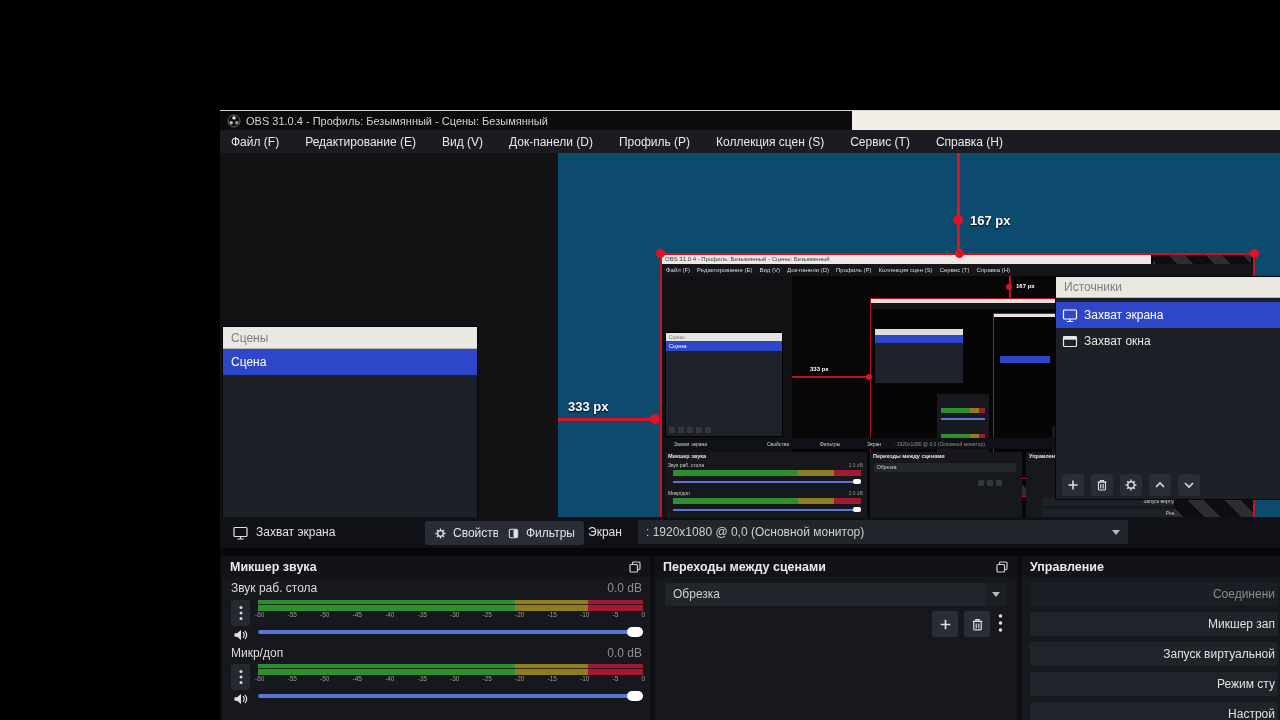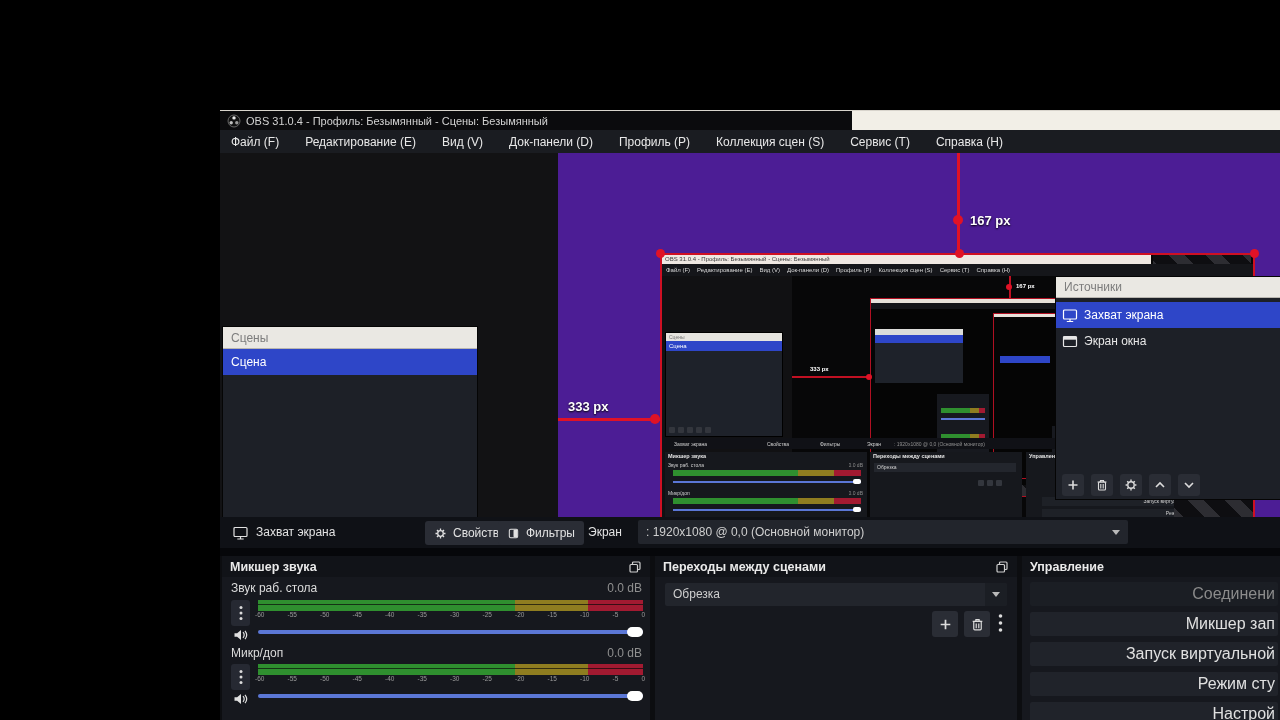--- a/index.html
+++ b/index.html
@@ -11,21 +11,21 @@
   
   .obs-window { left:220px; top:110px; width:1060px; height:610px; background:#0c0d10; }
   .titlebar { left:0; top:0; width:1060px; height:20px; background:#0b0b0d; border-top:1px solid #d8d4cc; }
   .titlebar-light { left:632px; top:0; width:428px; height:20px; background:var(--titlebar-light,#f2efe7); }
   .title-text { left:26px; top:0; height:20px; line-height:20px; font-size:11px; color:#d2d2d2; white-space:nowrap; }
   .obs-logo { left:7px; top:3px; width:14px; height:14px; }
   .menubar { left:0; top:20px; width:1060px; height:23px; background:#1a1c21; display:flex; align-items:center; gap:26px; padding-left:11px; }
   .menu-item { font-size:12px; color:#e8e8e8; white-space:nowrap; }
 
   
-  .preview { left:0; top:43px; width:1060px; height:364px; background:#4c1d95; overflow:hidden; }
+  .preview { left:0; top:43px; width:1060px; height:364px; background:#0c4a6e; overflow:hidden; }
   .canvas-outside { left:0; top:0; width:338px; height:364px; background:#121214; }
   .stripes { background:repeating-linear-gradient(45deg,#2d2d32 0 11px,#0e0e11 11px 26px); }
 
   .helper-line { background:var(--helper-red,#e01226); z-index:2; }
   .helper-dot { width:10px; height:10px; border-radius:50%; background:var(--helper-red,#e01226); z-index:2; }
   .helper-label { color:#fff; font-weight:bold; font-size:13px; text-shadow:0 1px 2px #000; z-index:2; white-space:nowrap; }
 
   
   .capture-rect { left:440px; top:100px; width:595px; height:287px; border:2px solid #cf1023; background:#060606; z-index:1; }
   .cdot { width:9px; height:9px; border-radius:50%; background:var(--helper-red,#e01226); z-index:4; }
@@ -69,21 +69,21 @@
   .bdock { top:446px; height:164px; background:#16181e; }
   .bdock-header { left:0; top:0; right:0; height:21px; background:#111318; display:flex; align-items:center; padding:0 8px; }
   .bdock-title { font-size:12.5px; font-weight:bold; color:#eaeaea; flex:1; white-space:nowrap; overflow:hidden; }
   .ch-name { font-size:12px; color:#dcdcdc; white-space:nowrap; }
   .ch-db { font-size:12px; color:#8f8f8f; }
   .sq-btn { background:#262932; border-radius:3px; display:flex; align-items:center; justify-content:center; }
   .ticks { display:flex; justify-content:space-between; }
   .ticks span { font-size:6.5px; color:#9a9a9a; }
   .slider-track { height:4px; border-radius:2px; background:var(--slider-blue,#5b77d6); }
   .slider-handle { width:16px; height:10px; border-radius:5px; background:#fff; }
-  .ctl-btn { left:8px; width:248px; height:24px; background:#20232a; border-radius:2px; font-size:16px; color:#e0e0e0; text-align:right; line-height:24px; padding-right:3px; white-space:nowrap; overflow:hidden; }
+  .ctl-btn { left:8px; width:248px; height:24px; background:#20232a; border-radius:2px; font-size:12px; color:#e0e0e0; text-align:right; line-height:24px; padding-right:3px; white-space:nowrap; overflow:hidden; }
   .ctl-btn.dimmed { color:#8b8b8b; background:#1b1e24; }
 
   svg { display:block; }
 </style>
 </head>
 <body>
 
 <div class="stage">
   <div class="abs obs-window">
 
@@ -257,21 +257,21 @@
             </span>
           <span>Захват экрана</span>
         </div>
         <div class="abs list-row" style="left:0;top:51px;width:224px;height:26px;">
           <span>
               <svg width="16" height="15" viewBox="0 0 16 15" fill="none" stroke="#e6e6e6" stroke-width="1.2">
                 <rect x="1.5" y="2.5" width="13" height="10" rx="1"></rect>
                 <rect x="1.5" y="2.5" width="13" height="3.2" fill="#e6e6e6" stroke="none"></rect>
               </svg>
             </span>
-          <span>Экран окна</span>
+          <span>Захват окна</span>
         </div>
         <div class="abs dock-toolbar" style="left:0;top:193px;width:224px;height:30px;">
           <span class="tool-btn">
               <svg width="14" height="14" viewBox="0 0 14 14">
                 <path d="M7 2.5v9M2.5 7h9" stroke="#dcdcdc" stroke-width="1.6"></path>
               </svg>
             </span>
           <span class="tool-btn">
               <svg width="14" height="14" viewBox="0 0 14 14" fill="none" stroke="#dcdcdc" stroke-width="1.1">
                 <path d="M2.5 4h9M5.5 4V2.5h3V4"></path>

